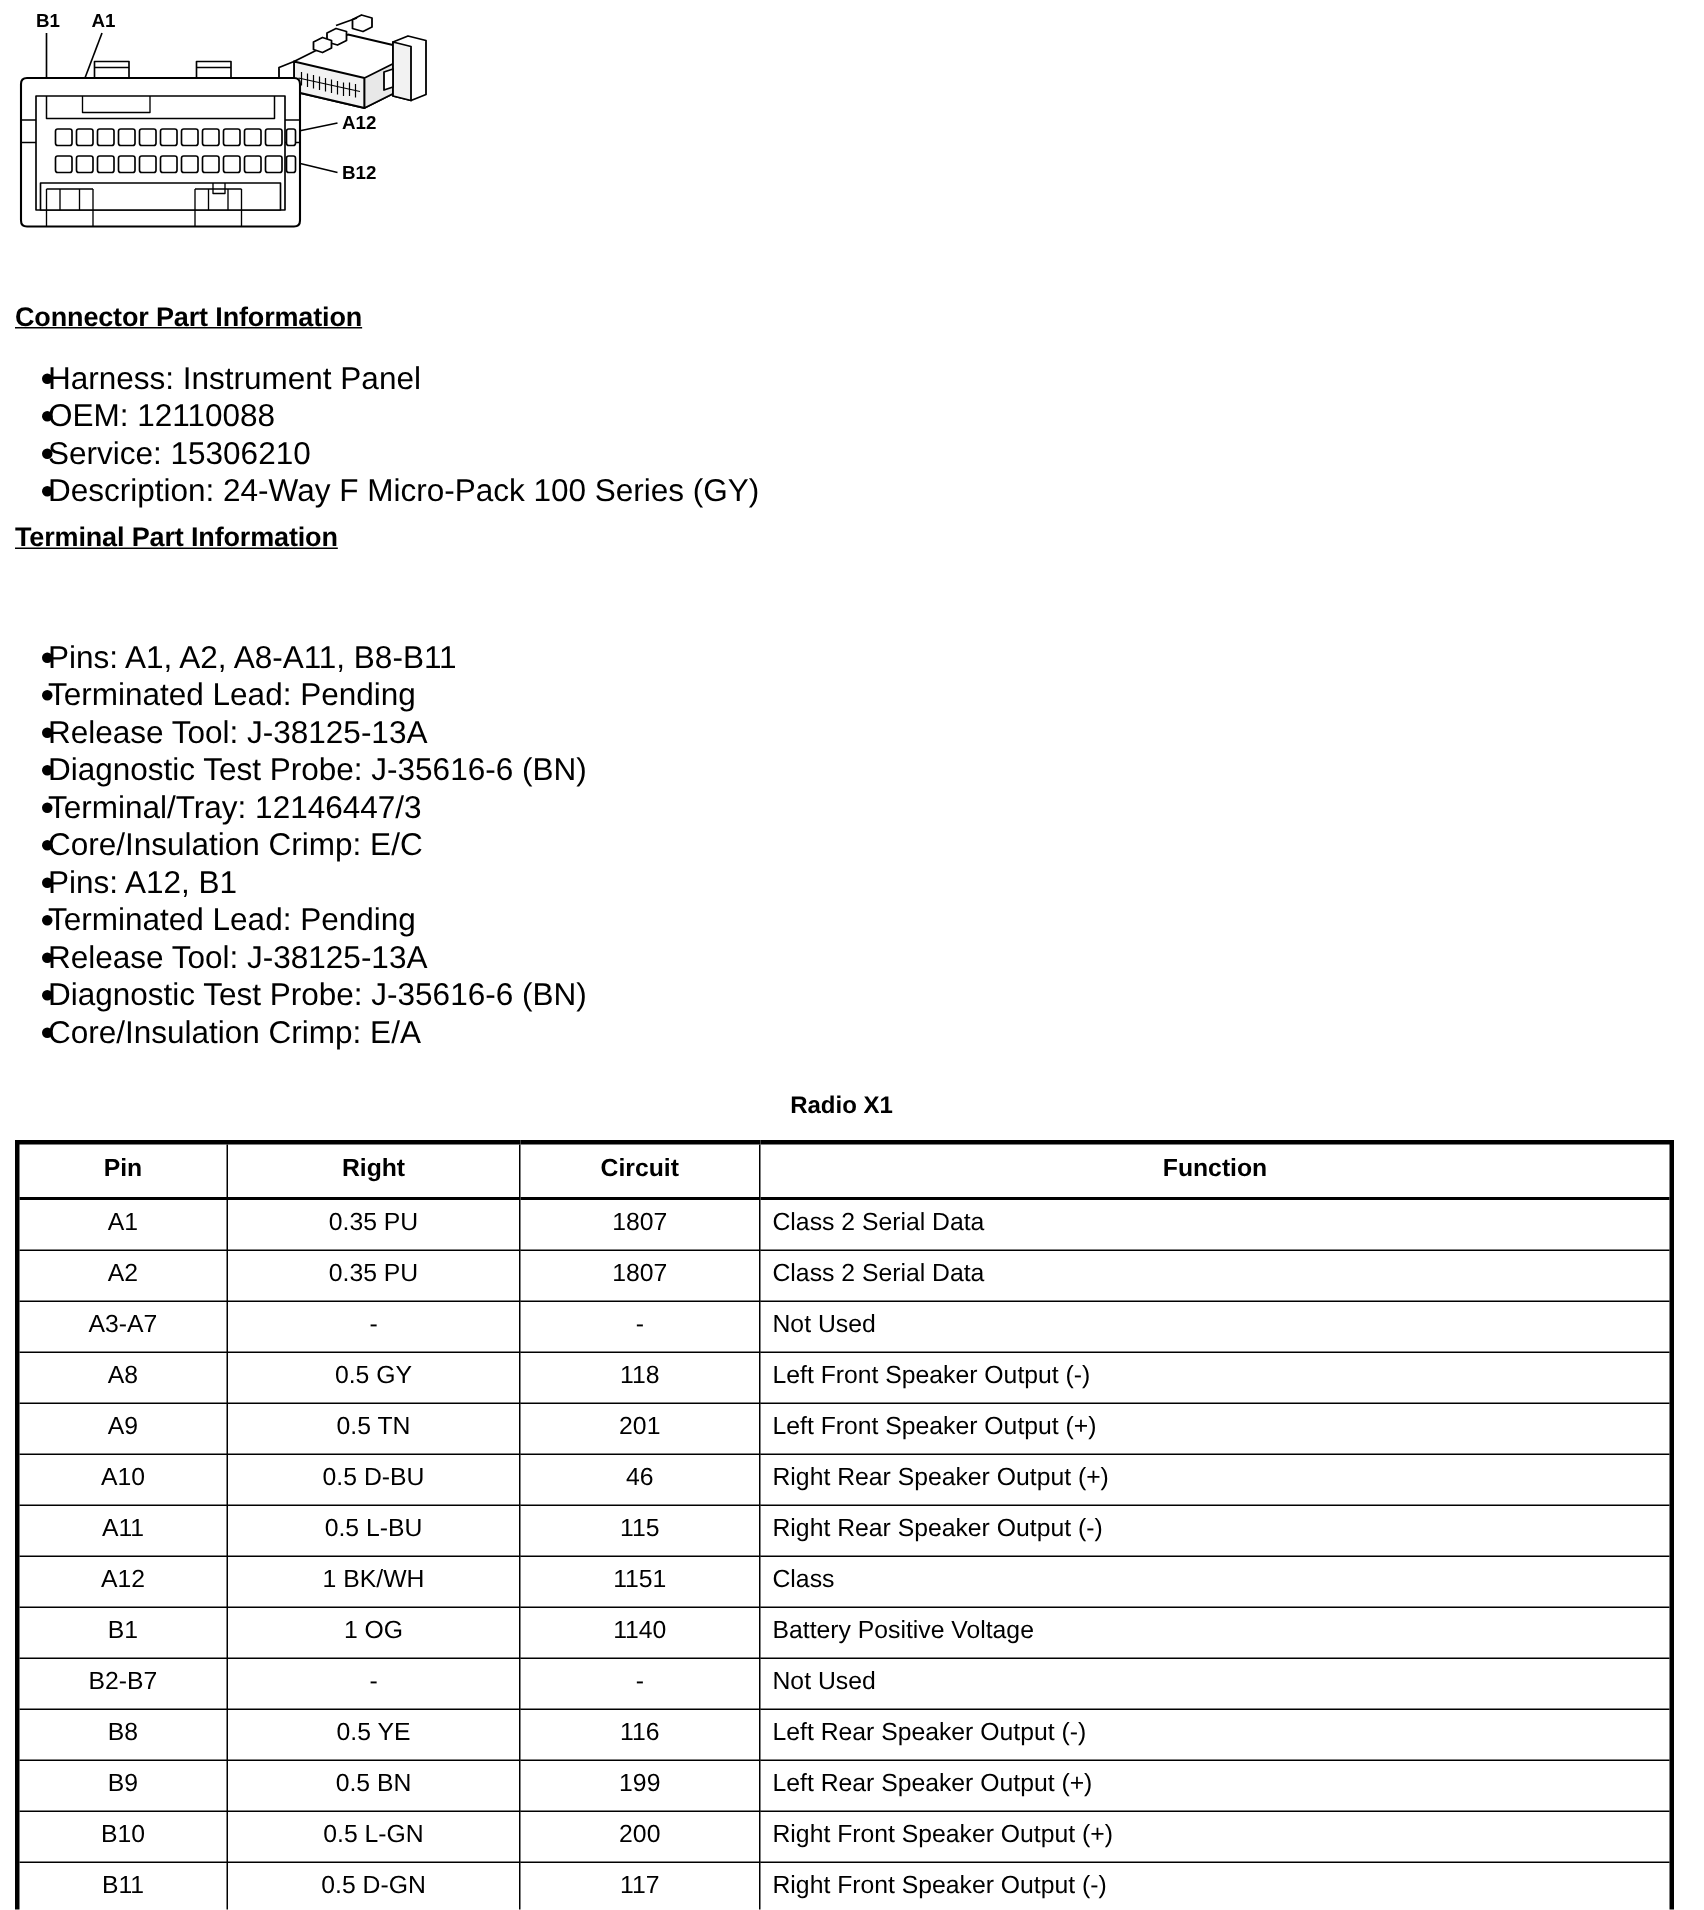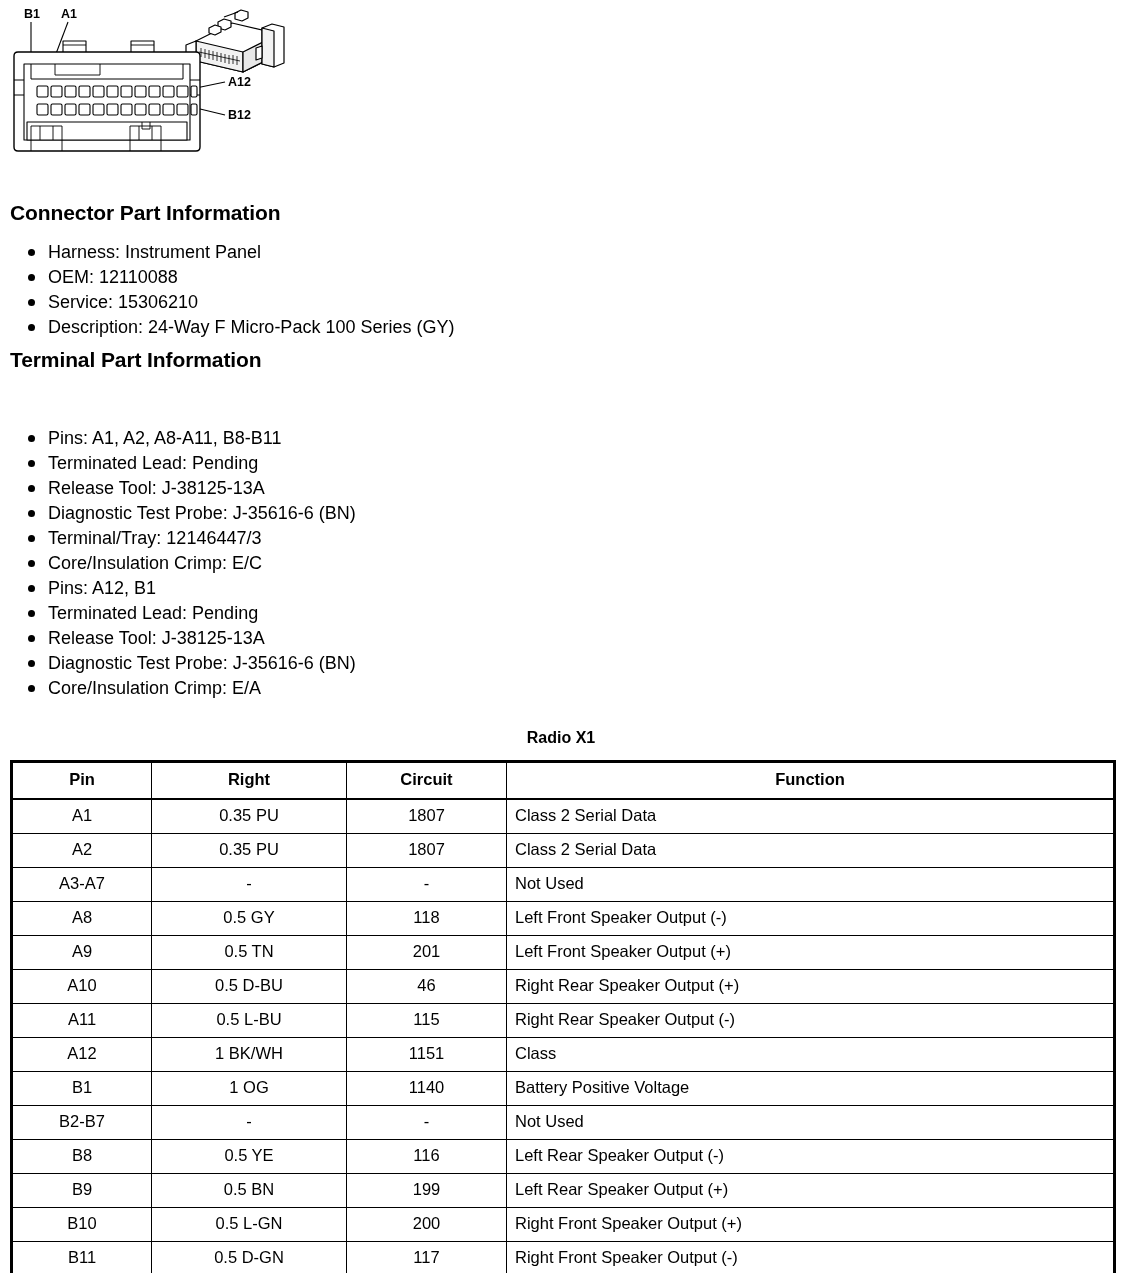--- a/index.html
+++ b/index.html
@@ -21,36 +21,37 @@
     position: absolute;
     left: 0;
     top: 0;
     width: 300px;
     height: 180px;
   }
 
   
   .section-heading {
     position: absolute;
-    font-size: 21px;
+    font-size: 18px;
     font-weight: bold;
     letter-spacing: -0.1px;
     white-space: nowrap;
+    text-decoration: underline;
   }
   .bullet-list {
     position: absolute;
     left: 0;
     margin: 0;
     padding: 0;
     list-style: none;
   }
   .bullet-list li {
     position: relative;
-    padding-left: 48px;
-    font-size: 18px;
+    padding-left: 32px;
+    font-size: 21px;
     line-height: 25px;
     white-space: nowrap;
   }
   .bullet-list li .bullet-dot {
     position: absolute;
     left: 28px;
     top: 9px;
     width: 7px;
     height: 7px;
     background: #000;

